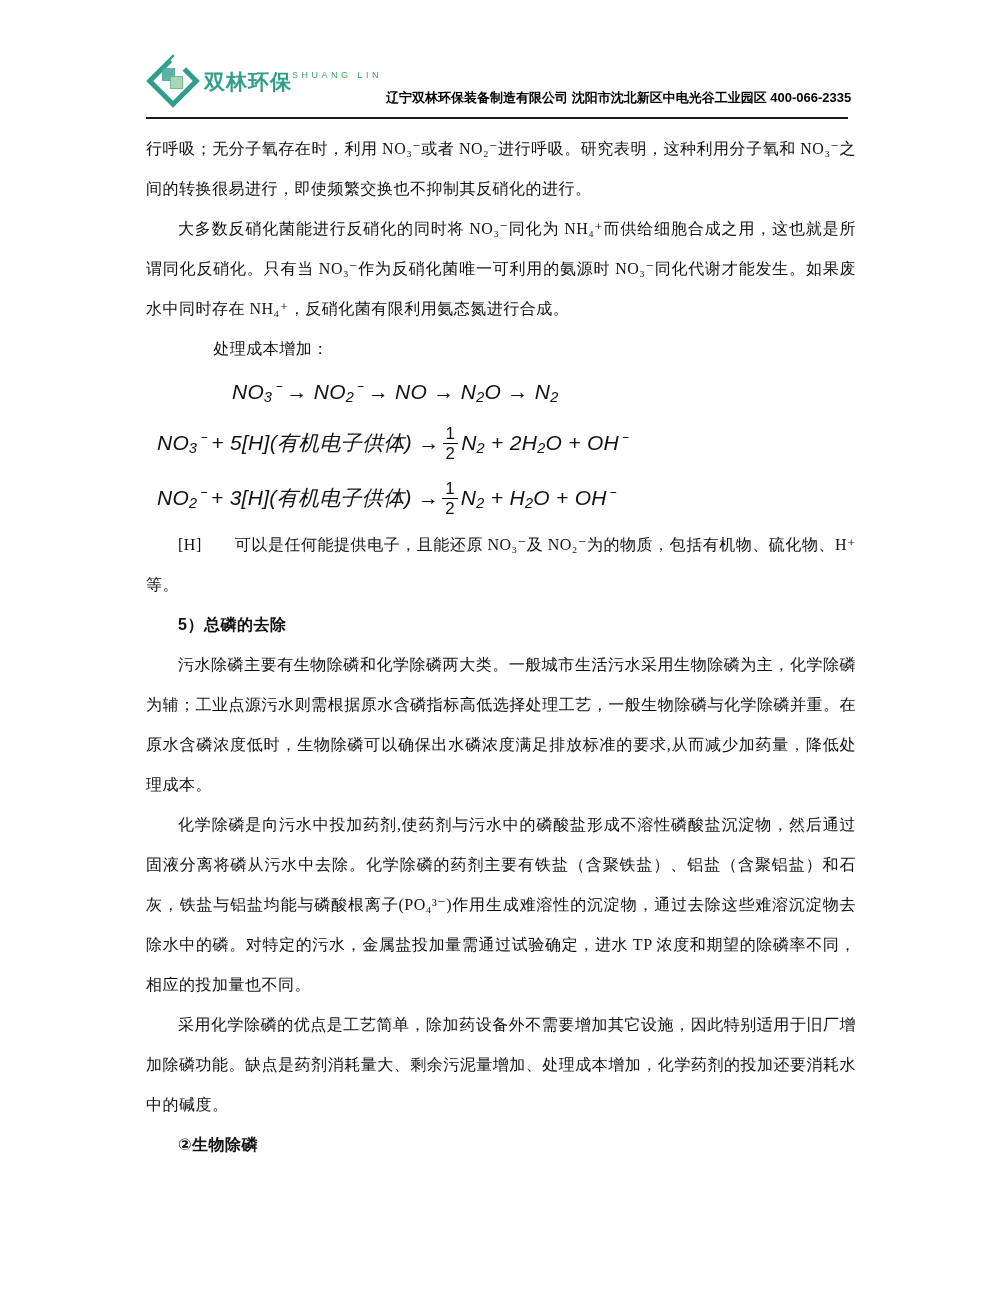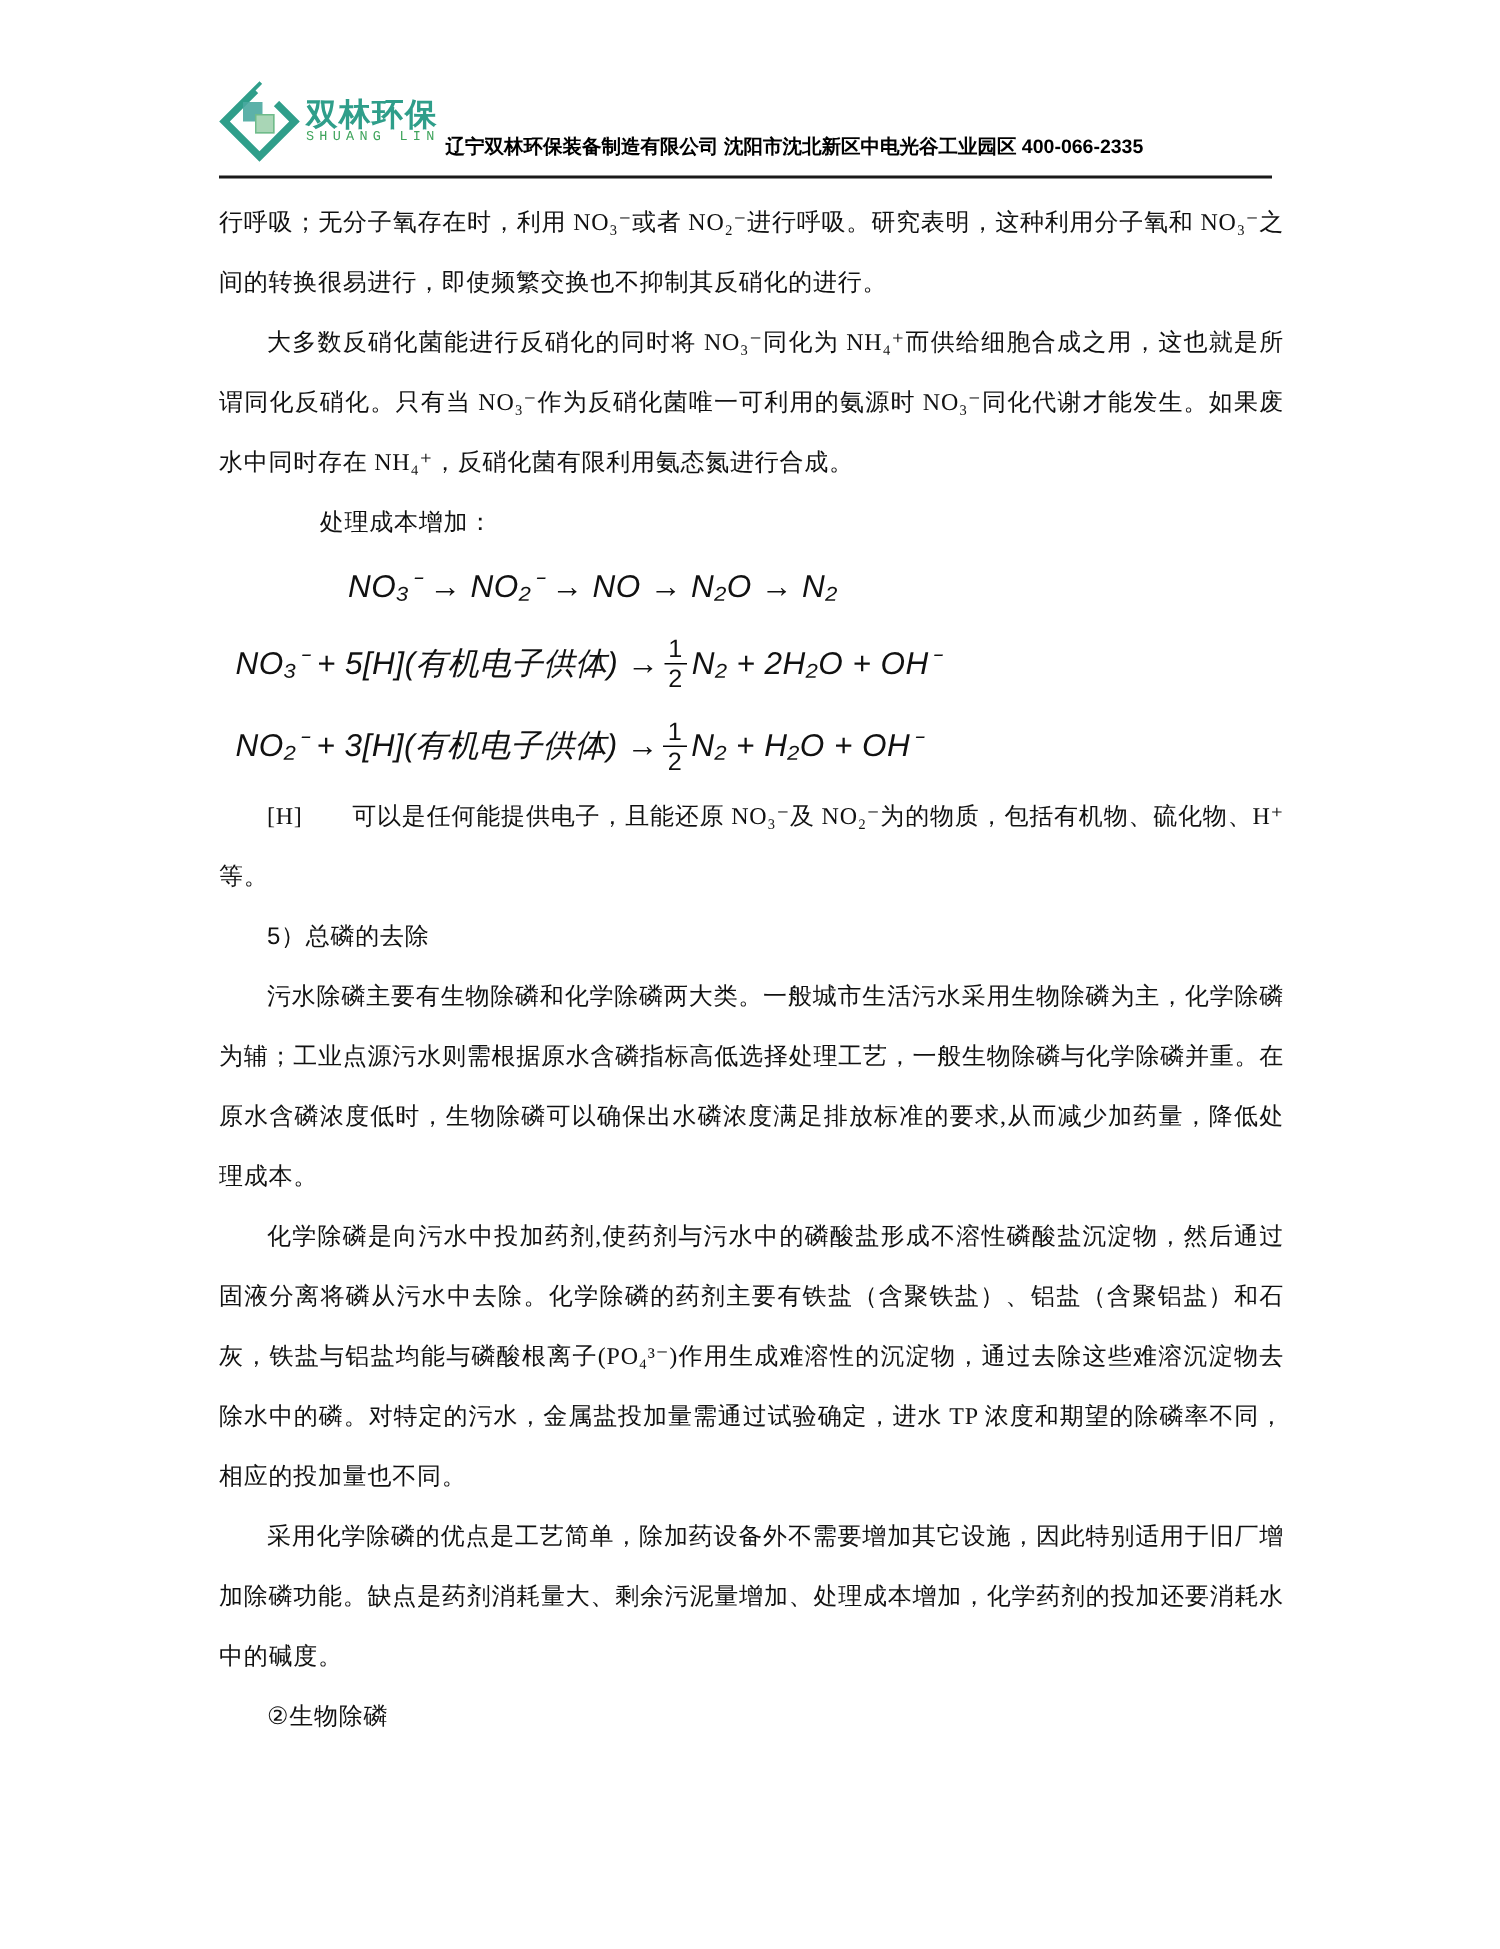--- a/index.html
+++ b/index.html
@@ -26,45 +26,45 @@
     background:#ffffff;transform:rotate(45deg);
   }
   .logo-sq-teal{
     position:absolute;left:16px;top:16px;width:13px;height:13px;
     background:#4aa9a0;opacity:.9;
   }
   .logo-sq-green{
     position:absolute;left:24px;top:24px;width:11px;height:11px;
     background:#a9d6b6;border:1px solid #6fbb8a;
   }
-  .logo-text{display:flex;flex-direction:column;line-height:1;margin-left:2px;}
+  .logo-text{display:flex;flex-direction:row;line-height:1;margin-left:2px;}
   .logo-cn{
     font-family:"Liberation Sans","DejaVu Sans",sans-serif;
     font-size:21px;font-weight:600;color:#2f9e8a;letter-spacing:1px;
   }
   .logo-en{
-    font-family:Liberation Mono, monospace;
+    font-family:Liberation Sans, sans-serif;
     font-size:9px;color:#3fa45c;letter-spacing:3.5px;margin-top:0;
   }
   .company-line{
     font-family:"Liberation Sans","DejaVu Sans",sans-serif;
     font-weight:bold;font-size:13px;color:#000;
     margin-left:4px;padding-bottom:3px;white-space:nowrap;
   }
   
   .content{margin:10px 144px 0 146px;}
   .content p{
     margin:0;text-align:justify;
     font-size:16px;line-height:40px;letter-spacing:0.5px;
   }
   .ind{text-indent:2em;}
   .intro{text-indent:4.2em;}
   .h-sans{
     font-family:"Liberation Sans","DejaVu Sans",sans-serif;
-    font-weight:normal;font-size:20px;line-height:40px;
+    font-weight:bold;font-size:20px;line-height:40px;
     text-indent:2em;margin:0;text-align:left;letter-spacing:0.5px;
   }
   .eq{
     margin-left:86px;font-style:italic;
     font-family:Liberation Sans, sans-serif;
     font-size:21px;letter-spacing:0.3px;
   }
   .eq-chain{line-height:46px;}
   .eq-frac-row{line-height:55px;margin-left:11px;}
   .frac{

